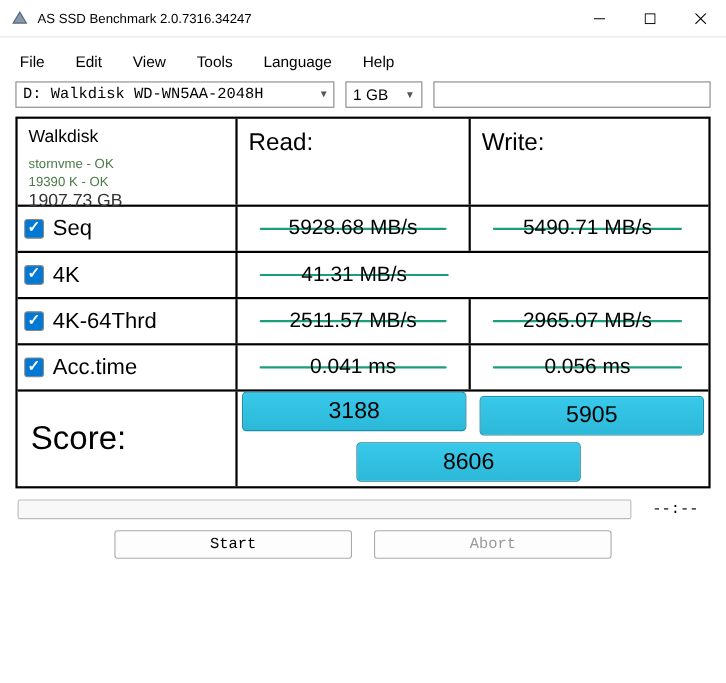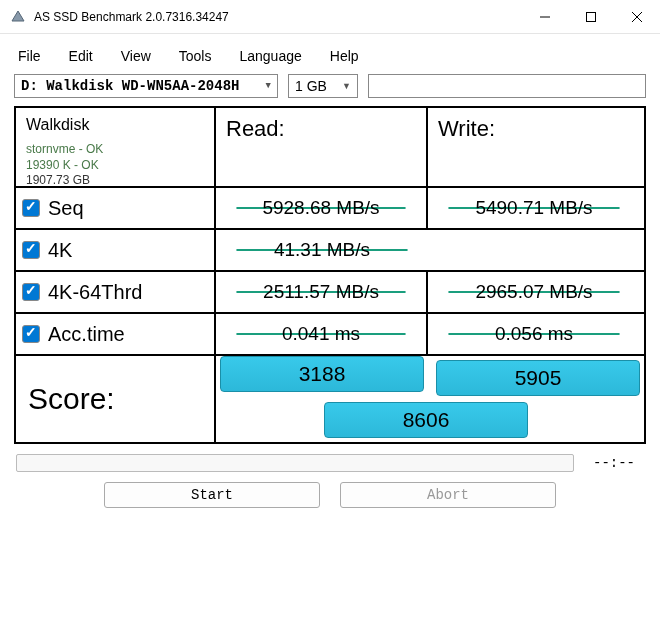--- a/index.html
+++ b/index.html
@@ -8,37 +8,37 @@
 .titlebar-icon { width: 16px; height: 16px; margin-right: 8px; }
 .titlebar-text { font-size: 12px; color: #000; flex: 1; }
 .winbtns { display: flex; height: 100%; }
 .winbtn { width: 46px; height: 100%; display: flex; align-items: center; justify-content: center; cursor: pointer; }
 .winbtn svg { width: 10px; height: 10px; }
 .content { padding: 8px 14px 14px 14px; }
 .menubar { display: flex; gap: 28px; padding: 6px 4px 10px 4px; font-size: 14px; }
 .menubar span { cursor: pointer; }
 .toolbar { display: flex; gap: 10px; margin-bottom: 8px; align-items: center; }
 .combo { display: flex; align-items: center; justify-content: space-between; border: 1px solid #888; background: #fff; height: 24px; padding: 0 6px; font-family: "Courier New", monospace; font-size: 14px; }
-.combo-drive { width: 264px; font-weight: bold; }
+.combo-drive { width: 290px; }
 .combo-size { width: 70px; font-family: "Segoe UI", sans-serif; }
 .combo-blank { flex: 1; border: 1px solid #888; height: 24px; background: #fff; }
 .chev { font-size: 9px; color: #555; }
 .grid { border: 2px solid #000; }
 .row { display: flex; border-bottom: 2px solid #000; }
 .row:last-child { border-bottom: none; }
 .cell { border-right: 2px solid #000; padding: 4px 6px; display: flex; align-items: center; }
 .cell:last-child { border-right: none; }
 .c1 { width: 200px; }
 .c2 { width: 212px; }
 .c3 { width: 212px; }
 .hdr { height: 78px; font-size: 22px; font-family: Arial, sans-serif; padding: 8px 10px; align-items: flex-start; }
 .info-block { display: flex; flex-direction: column; height: 100%; width: 100%; }
 .info-name { font-size: 16px; font-family: Liberation Sans, sans-serif; margin-bottom: 8px; }
 .info-line { font-size: 12px; color: #4a7a4a; line-height: 1.3; }
-.info-gb { font-size: 12px; color: #333; line-height: 1.3; }
+.info-gb { font-size: 16px; color: #333; line-height: 1.3; }
 .test-row { height: 42px; }
 .test-label { font-size: 20px; font-family: Arial, sans-serif; display: flex; align-items: center; gap: 8px; }
 .chk { width: 18px; height: 18px; appearance: none; border: 1px solid #888; border-radius: 3px; background: #0078d4; position: relative; cursor: pointer; }
 .chk:checked::after { content: "✓"; position: absolute; color: #fff; font-size: 14px; top: -2px; left: 2px; font-weight: bold; }
 .val-cell { padding: 20px; }
 .val-box { background: linear-gradient(to bottom, #35e0b8, #2dd4a8); border: 1px solid #1a9e7e; border-radius: 4px; width: 100%; height: 100%; display: flex; align-items: center; justify-content: center; font-size: 19px; font-family: Arial, sans-serif; color: #000; }
 .score-row { height: 86px; position: relative; display: flex; }
 .score-label { font-size: 30px; font-family: Arial, sans-serif; padding: 8px 12px; }
 .score-area { flex: 1; position: relative; padding: 4px; }
 .score-box { background: linear-gradient(to bottom, #38c9ea, #2cb8d9); border: 1px solid #1a8fa8; border-radius: 4px; display: flex; align-items: center; justify-content: center; font-size: 21px; font-family: Arial, sans-serif; color: #000; position: absolute; height: 36px; }

